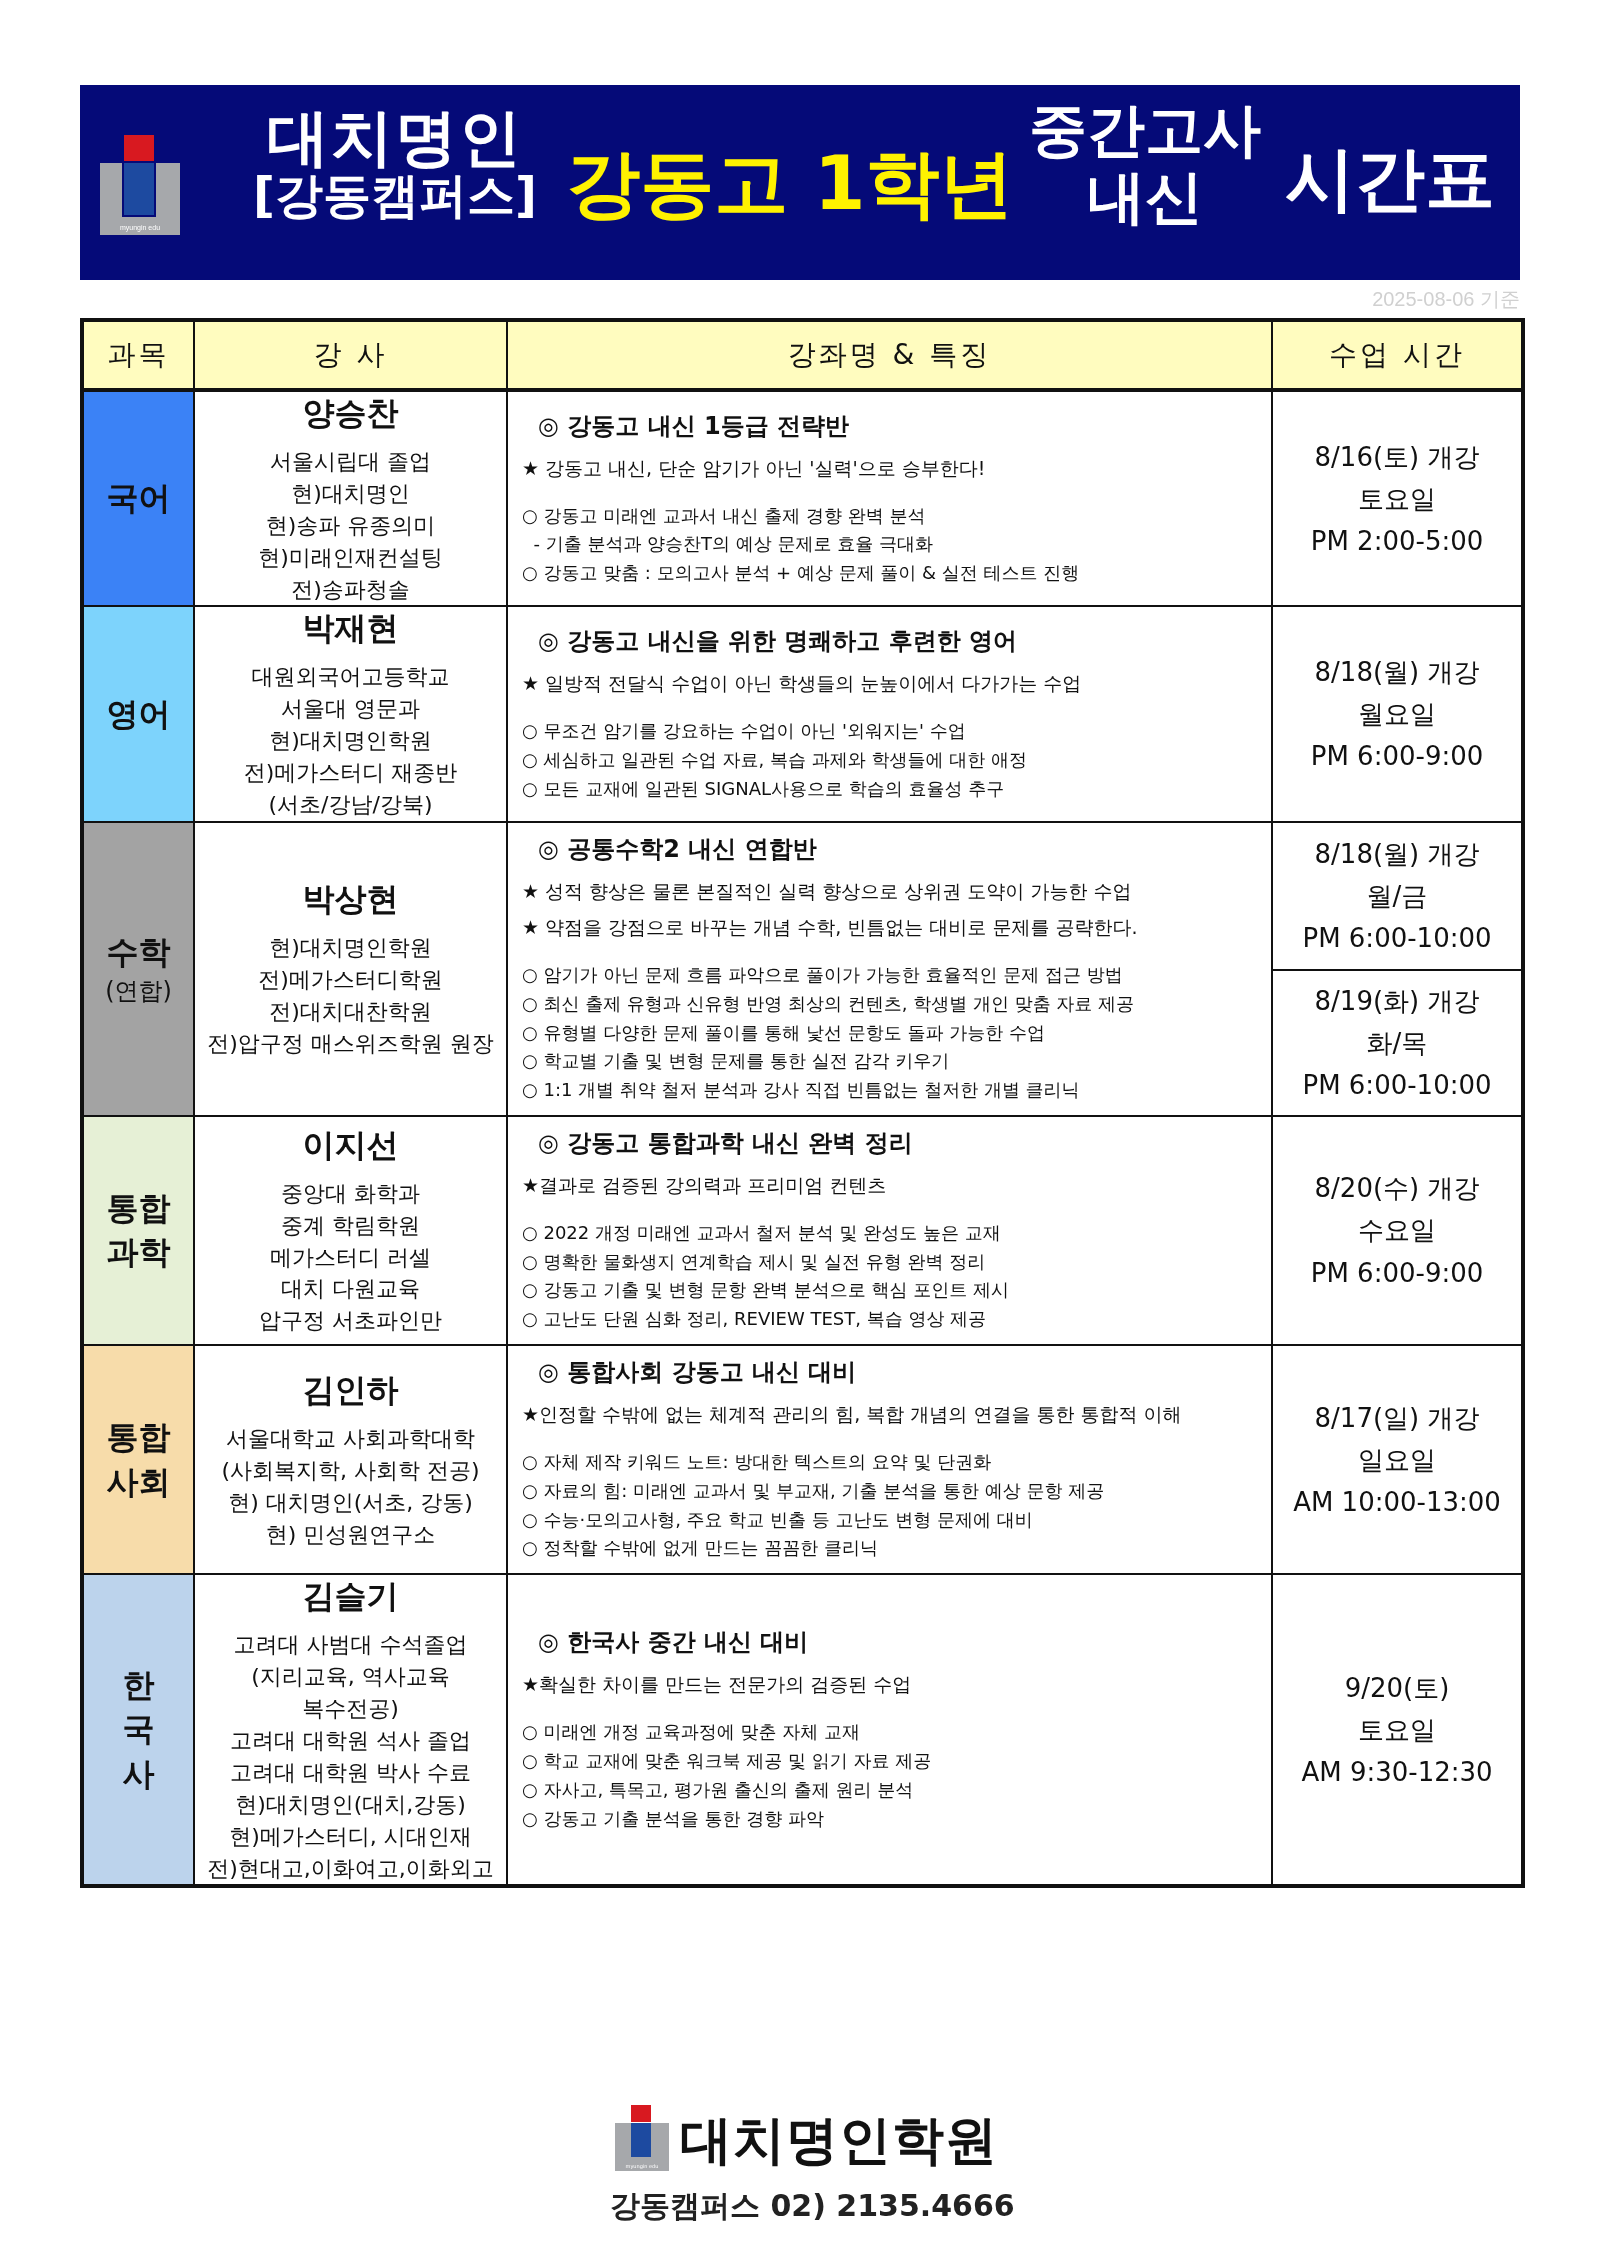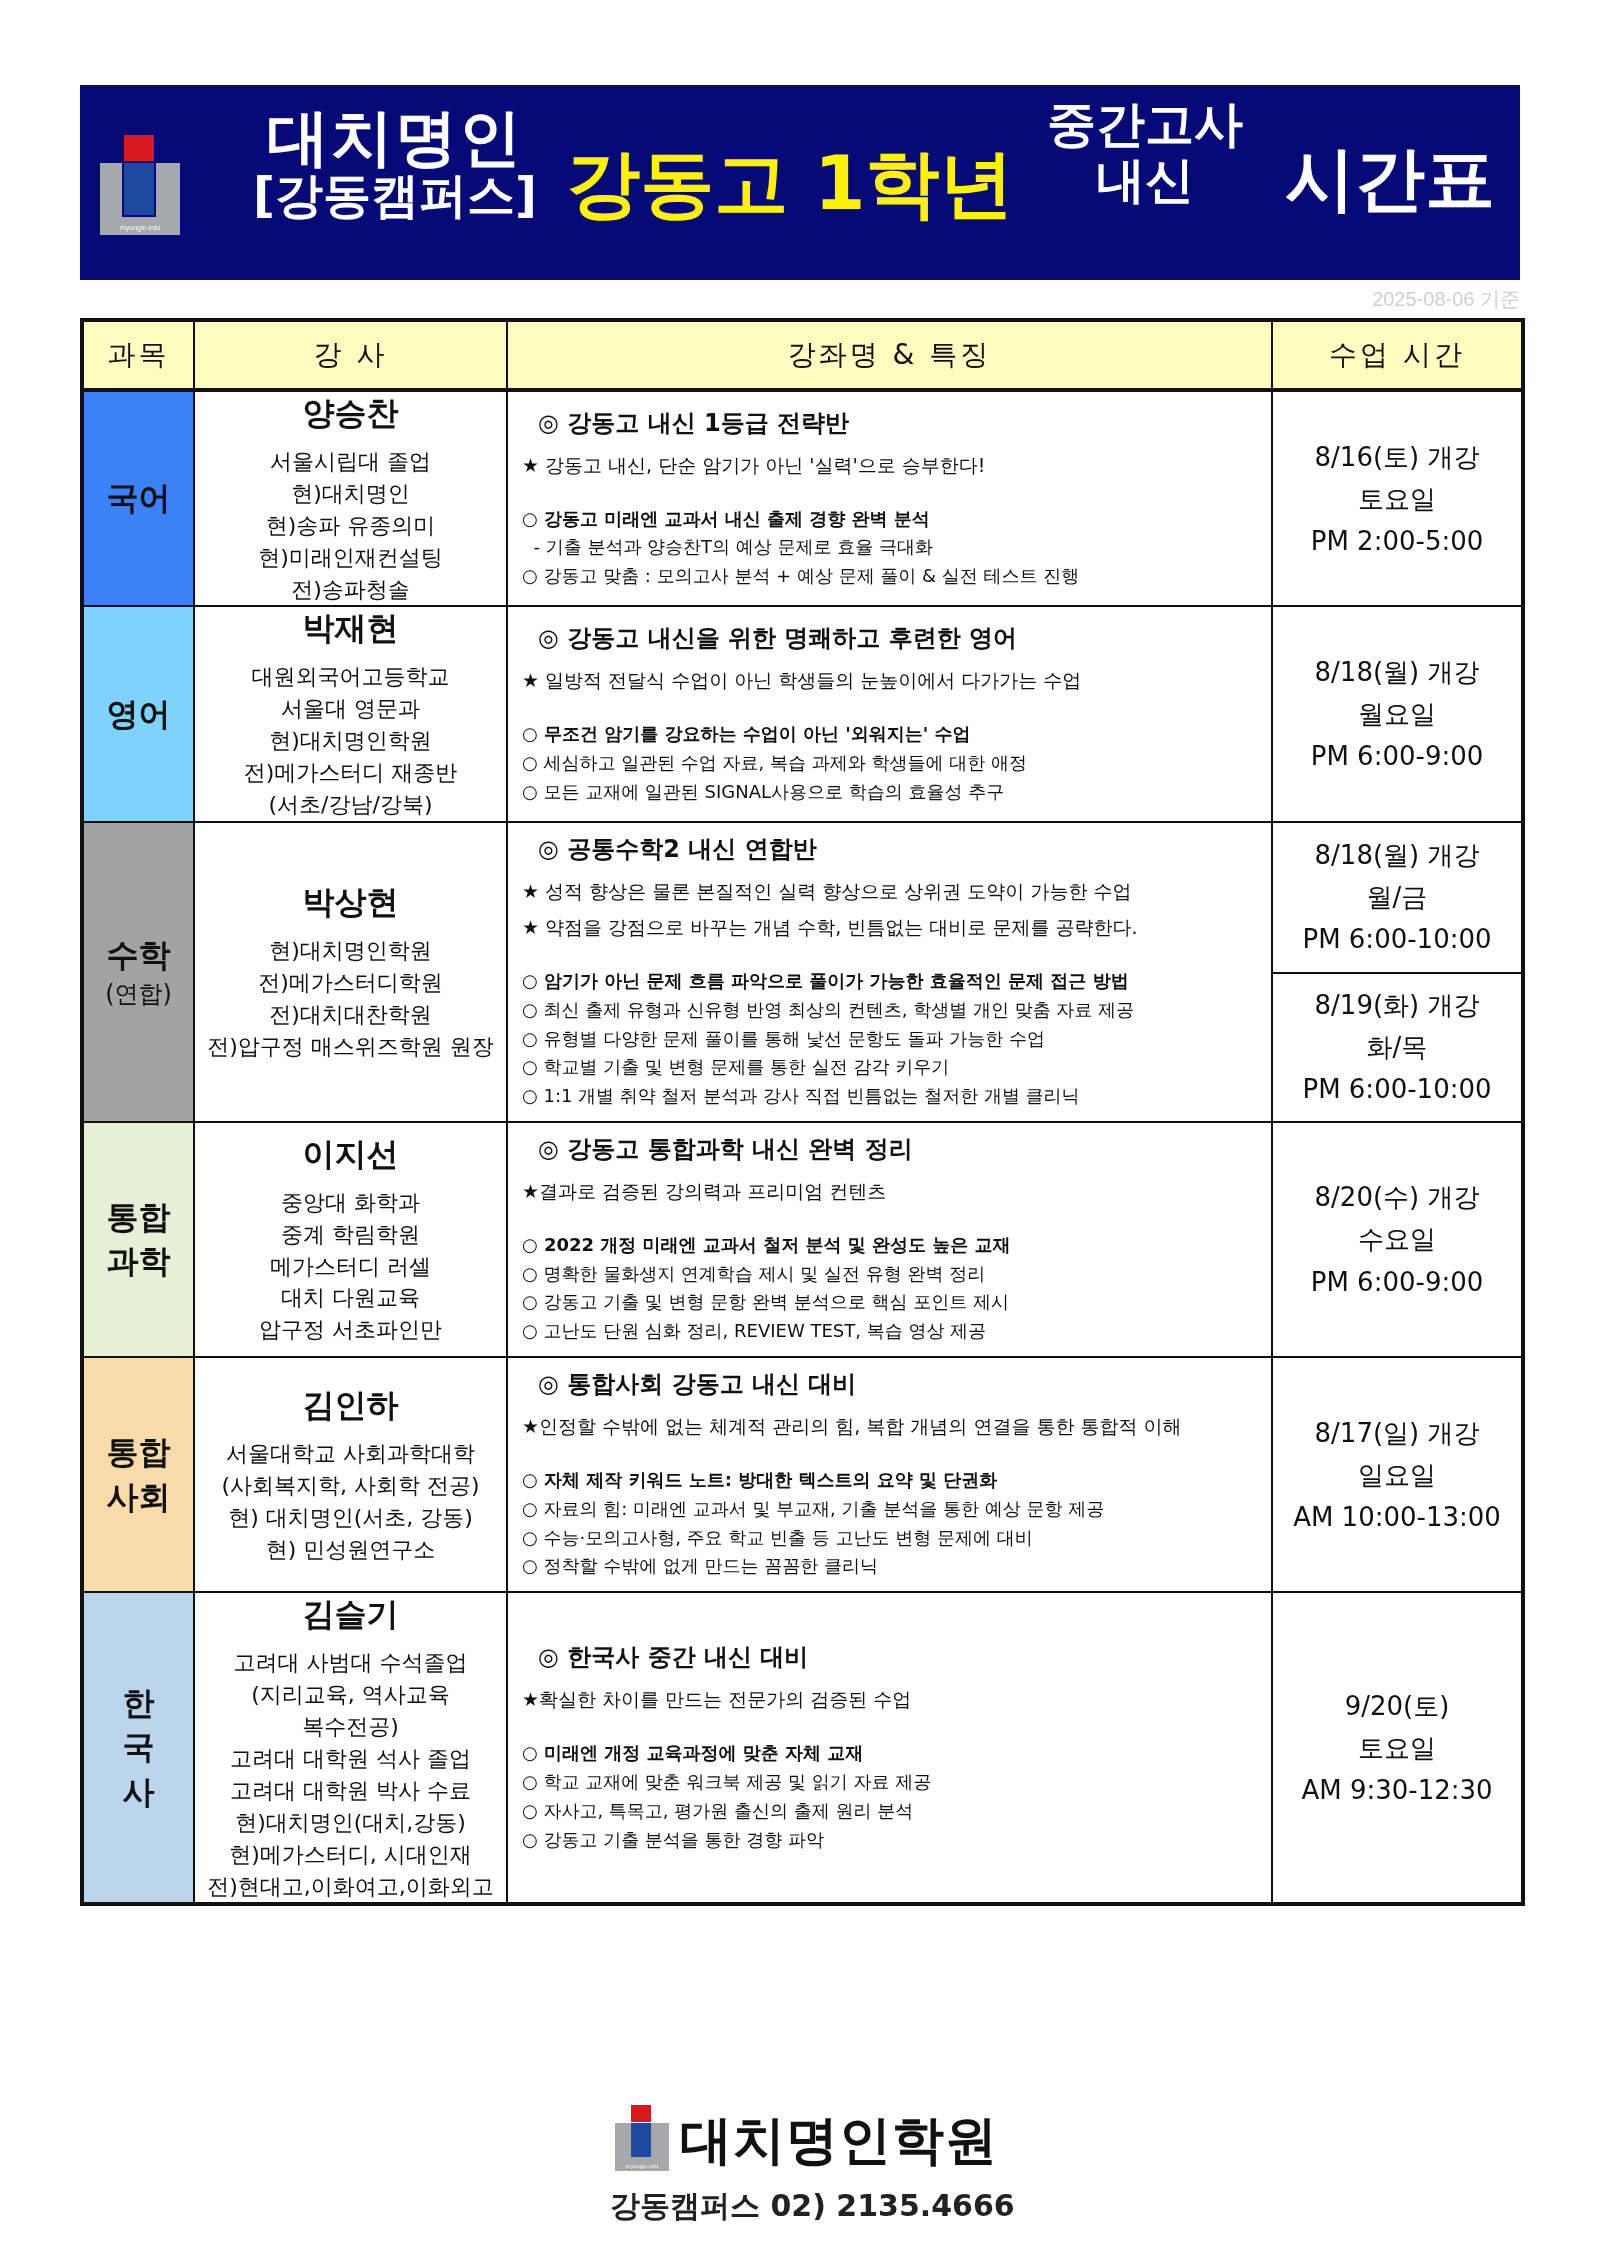--- a/index.html
+++ b/index.html
@@ -9,37 +9,37 @@
   .logo { position: absolute; left: 20px; top: 50px; width: 80px; height: 100px; }
   .logo .gray { position: absolute; left: 0; top: 28px; width: 80px; height: 72px; background: #a6a8ab; }
   .logo .blue { position: absolute; left: 22px; top: 28px; width: 30px; height: 52px; background: #1d4aa0; border: 2px solid #050a78; border-top: none; }
   .logo .red { position: absolute; left: 24px; top: 0; width: 30px; height: 26px; background: #d81920; }
   .logo .tag { position: absolute; left: 0; bottom: 4px; width: 80px; text-align: center; font-size: 7px; color: #fff; font-family: "Liberation Sans", sans-serif; }
 
   .brand { position: absolute; left: 130px; top: 20px; width: 370px; color: #fff; font-weight: bold; text-align: center; line-height: 1.05; }
   .brand .l1 { font-size: 62px; letter-spacing: 2px; }
   .brand .l2 { font-size: 48px; }
   .title-yellow { position: absolute; left: 450px; top: 50px; width: 520px; text-align: center; color: #fff200; font-size: 74px; font-weight: bold; }
-  .title-exam { position: absolute; left: 920px; top: 12px; width: 290px; text-align: center; color: #fff; font-size: 49px; font-weight: bold; line-height: 1.15; }
+  .title-exam { position: absolute; left: 920px; top: 12px; width: 290px; text-align: center; color: #fff; font-size: 58px; font-weight: bold; line-height: 1.15; }
   .title-table { position: absolute; left: 1180px; top: 48px; width: 260px; text-align: center; color: #fff; font-size: 70px; font-weight: bold; }
 
   .date-note { position: absolute; right: 80px; top: 286px; font-size: 20px; color: #d0d0d0; font-family: "Liberation Sans", sans-serif; }
 
   table.schedule { position: absolute; left: 80px; top: 318px; width: 1441px; border-collapse: collapse; border: 4px solid #111; table-layout: fixed; }
   table.schedule td, table.schedule th { border: 2px solid #111; padding: 0; vertical-align: middle; }
   th { background: #fffcbf; height: 66px; font-size: 28px; font-weight: normal; letter-spacing: 3px; border-bottom: 4px solid #111 !important; }
   td.subject { text-align: center; font-size: 32px; font-weight: bold; line-height: 1.4; }
   td.teacher { text-align: center; }
   td.teacher .name { font-size: 32px; font-weight: bold; margin-bottom: 10px; }
   td.teacher .bio { font-size: 22px; line-height: 1.45; }
   td.course { padding: 10px 16px 10px 14px !important; text-align: left; }
   td.course .ctitle { font-size: 24px; font-weight: bold; margin-bottom: 14px; margin-left: 16px; }
   td.course .star { font-size: 19px; margin-bottom: 10px; }
   td.course .bullet { font-size: 18px; line-height: 1.6; }
-  td.course .bullet.gap { margin-top: 26px; font-weight: bold; }
+  td.course .bullet.gap { margin-top: 20px; }
   td.time { text-align: center; font-size: 26px; line-height: 1.62; }
 
   .footer-logo { position: absolute; left: 615px; top: 2105px; width: 54px; height: 66px; }
   .footer-logo .gray { position: absolute; left: 0; top: 18px; width: 54px; height: 48px; background: #a6a8ab; }
   .footer-logo .blue { position: absolute; left: 16px; top: 18px; width: 20px; height: 34px; background: #1d4aa0; }
   .footer-logo .red { position: absolute; left: 16px; top: 0; width: 20px; height: 17px; background: #d81920; }
   .footer-logo .tag { position: absolute; left: 0; bottom: 2px; width: 54px; text-align: center; font-size: 5px; color: #fff; }
   .footer-name { position: absolute; left: 680px; top: 2106px; font-size: 52px; font-weight: bold; letter-spacing: 1px; }
   .footer-phone { position: absolute; left: 610px; top: 2186px; font-size: 30px; font-weight: bold; color: #222; }
 </style>

